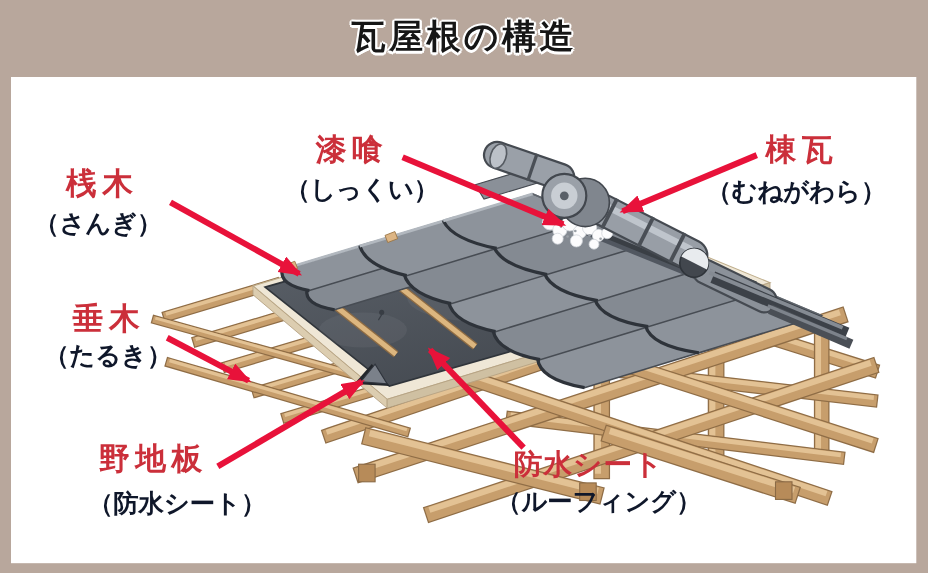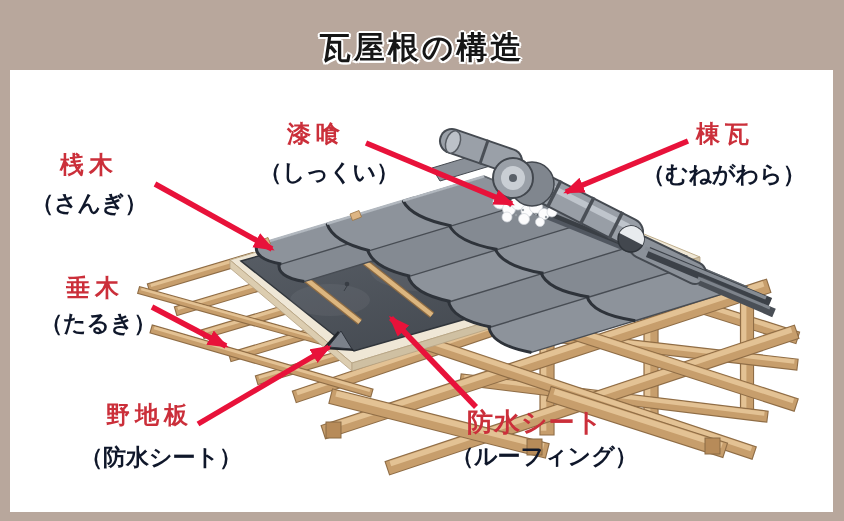--- a/index.html
+++ b/index.html
@@ -6,28 +6,28 @@
   body{
     width:844px;height:521px;position:relative;overflow:hidden;
     background:#b8a79c;
     font-family:"Liberation Sans","DejaVu Sans",sans-serif;
   }
   .canvas{
     position:absolute;left:10px;top:70px;width:823px;height:442px;
     background:#ffffff;
   }
   .page-title{
-    position:absolute;left:0;top:27px;width:844px;text-align:center;
+    position:absolute;left:0;top:13px;width:844px;text-align:center;
     font-size:31px;font-weight:900;letter-spacing:3px;color:#161616;
     text-shadow:2px 0 0 #fff,-2px 0 0 #fff,0 2px 0 #fff,0 -2px 0 #fff,
                 1.5px 1.5px 0 #fff,-1.5px -1.5px 0 #fff,1.5px -1.5px 0 #fff,-1.5px 1.5px 0 #fff;
   }
   svg.illu{position:absolute;left:0;top:0;width:844px;height:521px;}
   .lbl-term{
-    position:absolute;font-size:24px;font-weight:800;color:#cb2f3a;
+    position:absolute;font-size:28px;font-weight:800;color:#cb2f3a;
     letter-spacing:5px;white-space:nowrap;line-height:1.1;
   }
   .lbl-term.small{font-size:26px;letter-spacing:1px;text-align:right;}
   .lbl-read{
     position:absolute;font-size:23px;font-weight:700;color:#0f172a;
     letter-spacing:0;white-space:nowrap;line-height:1.1;font-family:Liberation Serif, serif;
   }
 </style>
 </head>
 <body>
@@ -259,21 +259,21 @@
     <path d="M476,407 L391,318" marker-end="url(#ah)"></path>
   </g>
 </svg>
 
 <div class="lbl-term" style="left:60px;top:152px">桟木</div>
 <div class="lbl-read" style="left:31px;top:191px">（さんぎ）</div>
 
 <div class="lbl-term" style="left:66px;top:275px">垂木</div>
 <div class="lbl-read" style="left:40px;top:311px">（たるき）</div>
 
-<div class="lbl-term" style="left:106px;top:402px">野地板</div>
+<div class="lbl-term" style="left:90px;top:402px">野地板</div>
 <div class="lbl-read" style="left:80px;top:445px">（防水シート）</div>
 
 <div class="lbl-term" style="left:287px;top:121px">漆喰</div>
 <div class="lbl-read" style="left:259px;top:160px">（しっくい）</div>
 
 <div class="lbl-term" style="left:696px;top:121px">棟瓦</div>
 <div class="lbl-read" style="left:642px;top:162px">（むねがわら）</div>
 
 <div class="lbl-term small" style="left:467px;top:408px">防水シート</div>
 <div class="lbl-read" style="left:451px;top:444px">（ルーフィング）</div>

